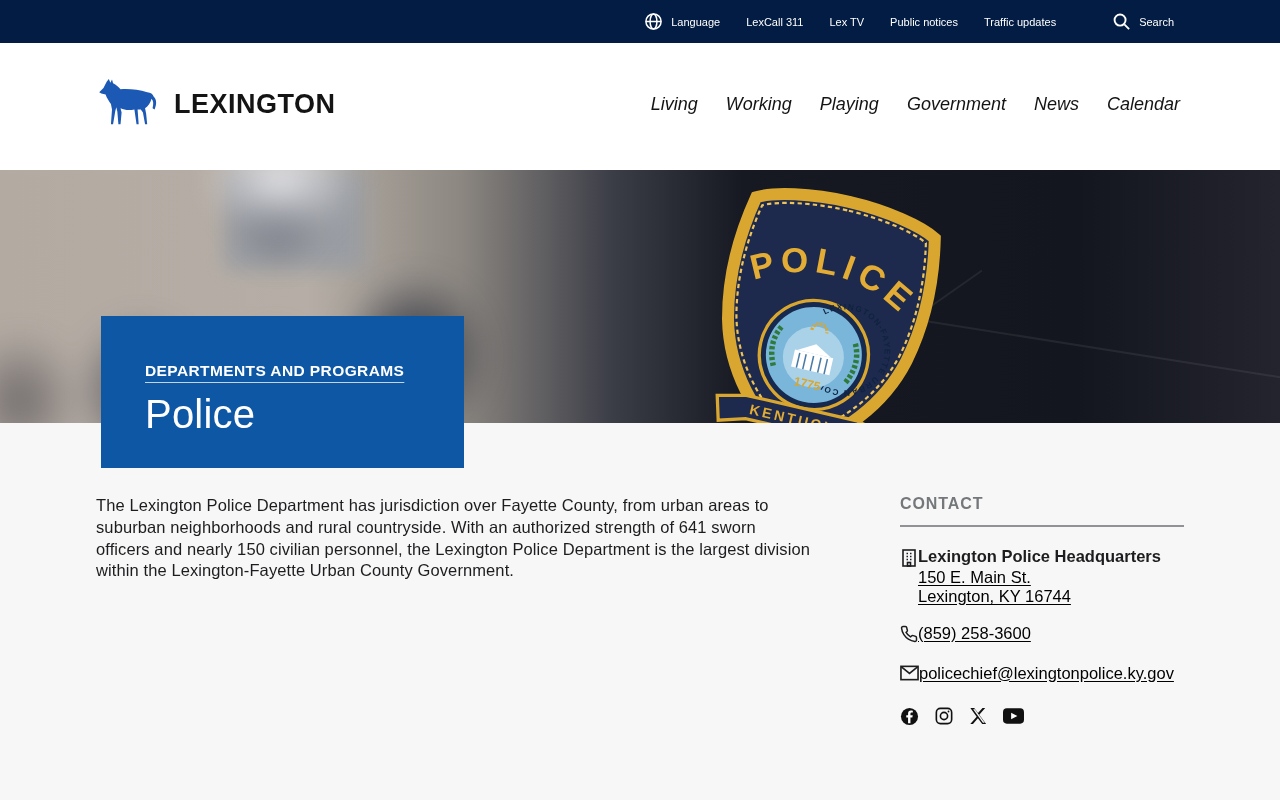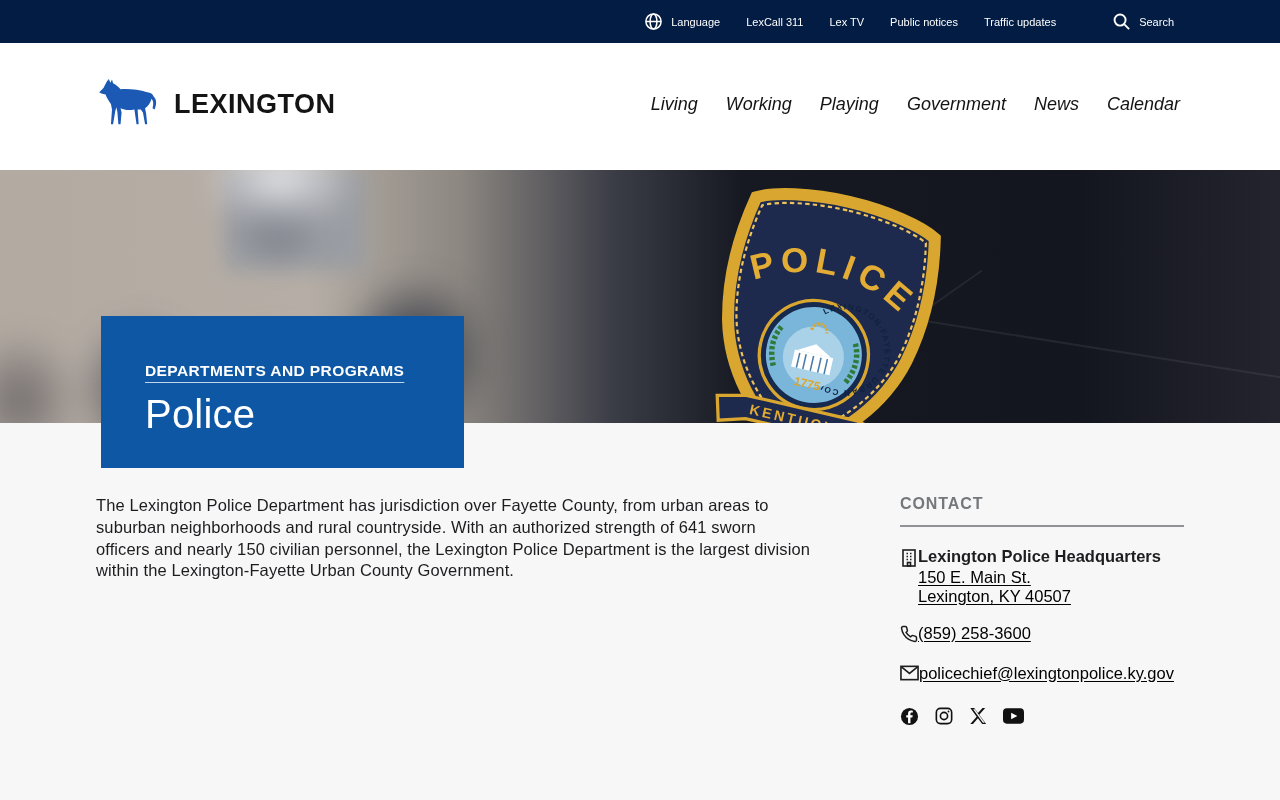--- a/index.html
+++ b/index.html
@@ -213,21 +213,21 @@
           <line x1="6.5" y1="8.5" x2="8" y2="8.5"></line>
             <line x1="10" y1="8.5" x2="11.5" y2="8.5"></line>
           <line x1="6.5" y1="11.5" x2="8" y2="11.5"></line>
             <line x1="10" y1="11.5" x2="11.5" y2="11.5"></line>
           <rect x="7.5" y="14.5" width="3" height="3.5"></rect>
         </svg>
       </span>
       <div class="c-body">
         <div class="c-org">Lexington Police Headquarters</div>
         <a class="c-link">150 E. Main St.</a>
-        <a class="c-link">Lexington, KY 40507</a>
+        <a class="c-link">Lexington, KY 16744</a>
       </div>
     </div>
 
     <div class="c-row">
       <span class="c-icon">
         <svg width="18" height="18" viewBox="0 0 24 24" fill="none" stroke="#1d1d1f" stroke-width="2">
           <path d="M22 16.92v3a2 2 0 0 1-2.18 2 19.79 19.79 0 0 1-8.63-3.07 19.5 19.5 0 0 1-6-6
                    A19.79 19.79 0 0 1 2.08 4.18 2 2 0 0 1 4.06 2h3a2 2 0 0 1 2 1.72
                    c.13.96.37 1.9.7 2.81a2 2 0 0 1-.45 2.11L8.09 9.91a16 16 0 0 0 6 6
                    l1.27-1.27a2 2 0 0 1 2.11-.45c.91.33 1.85.57 2.81.7A2 2 0 0 1 22 16.92z"></path>

